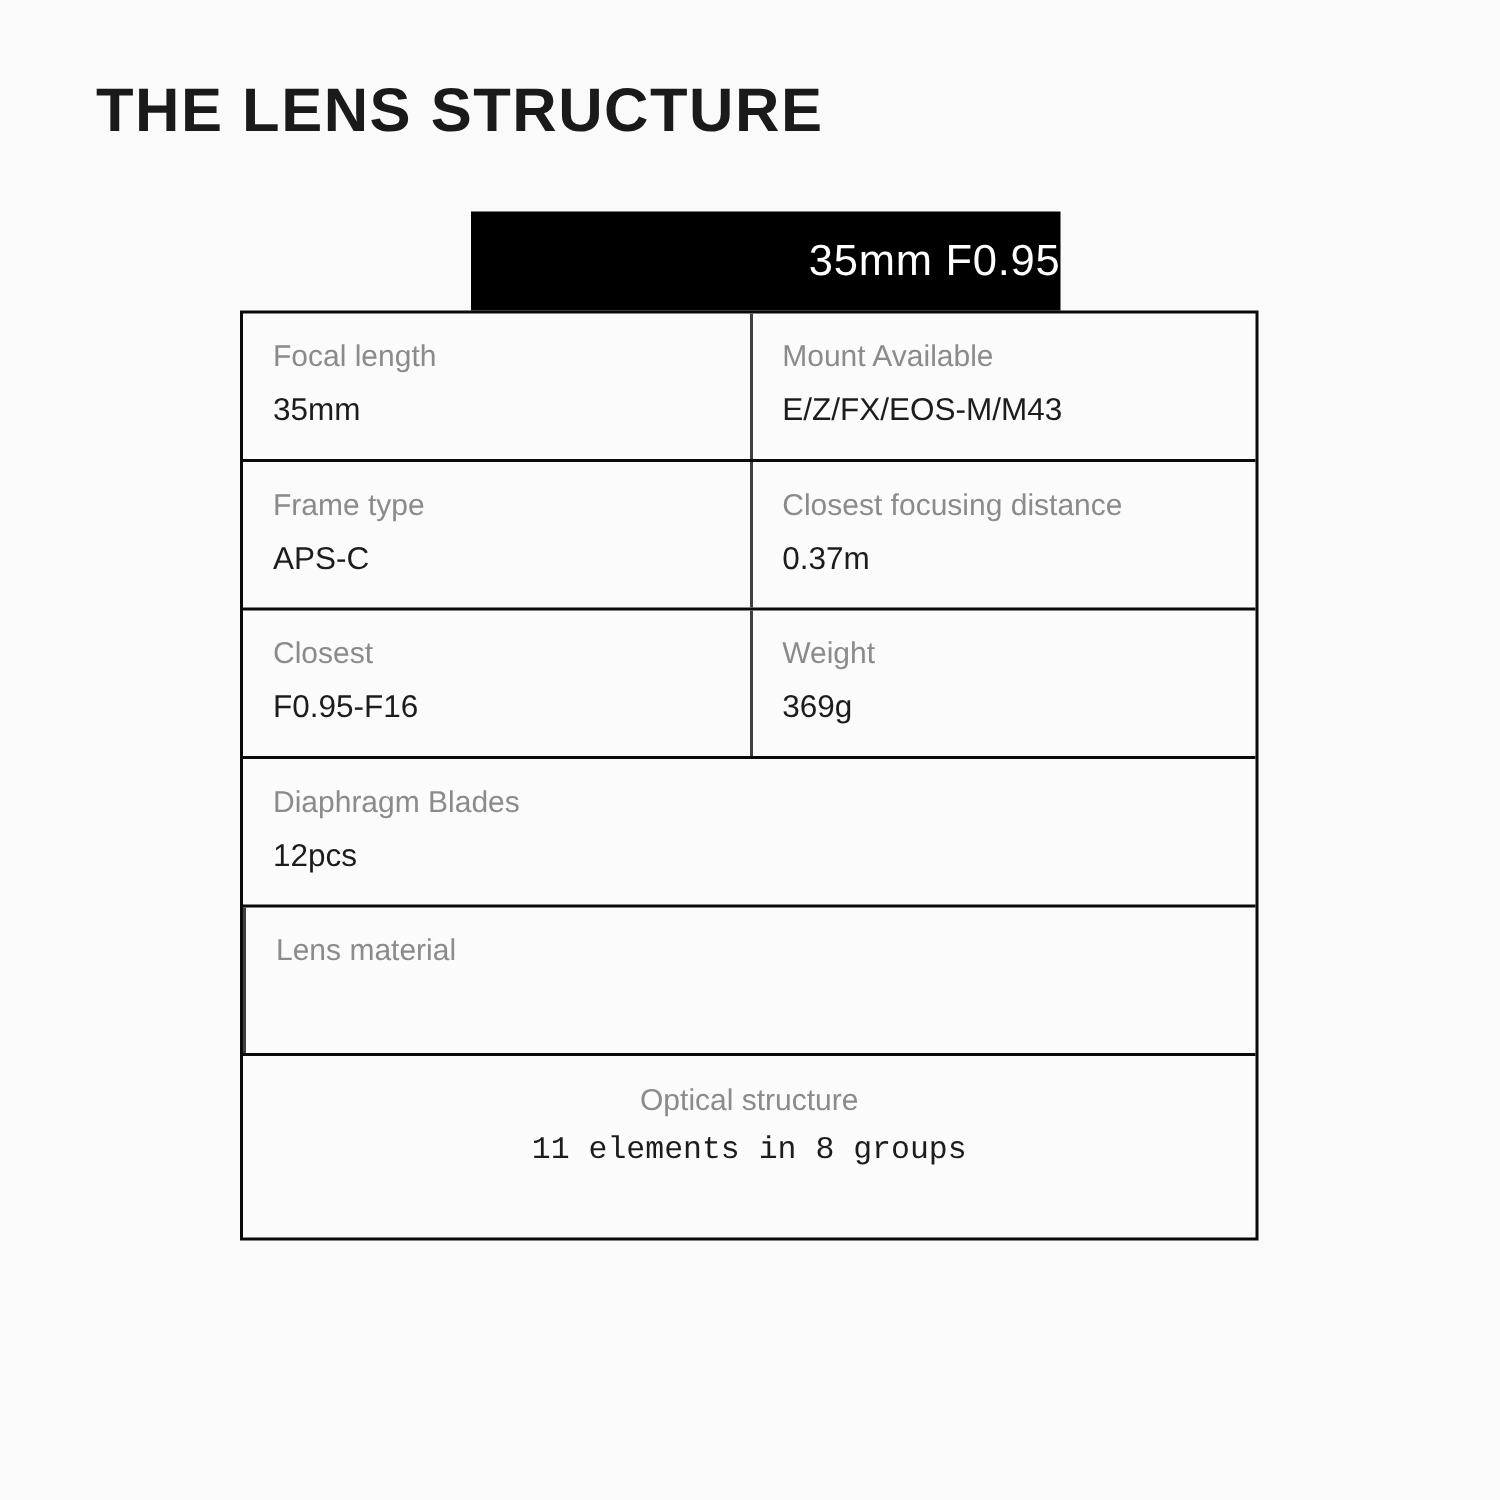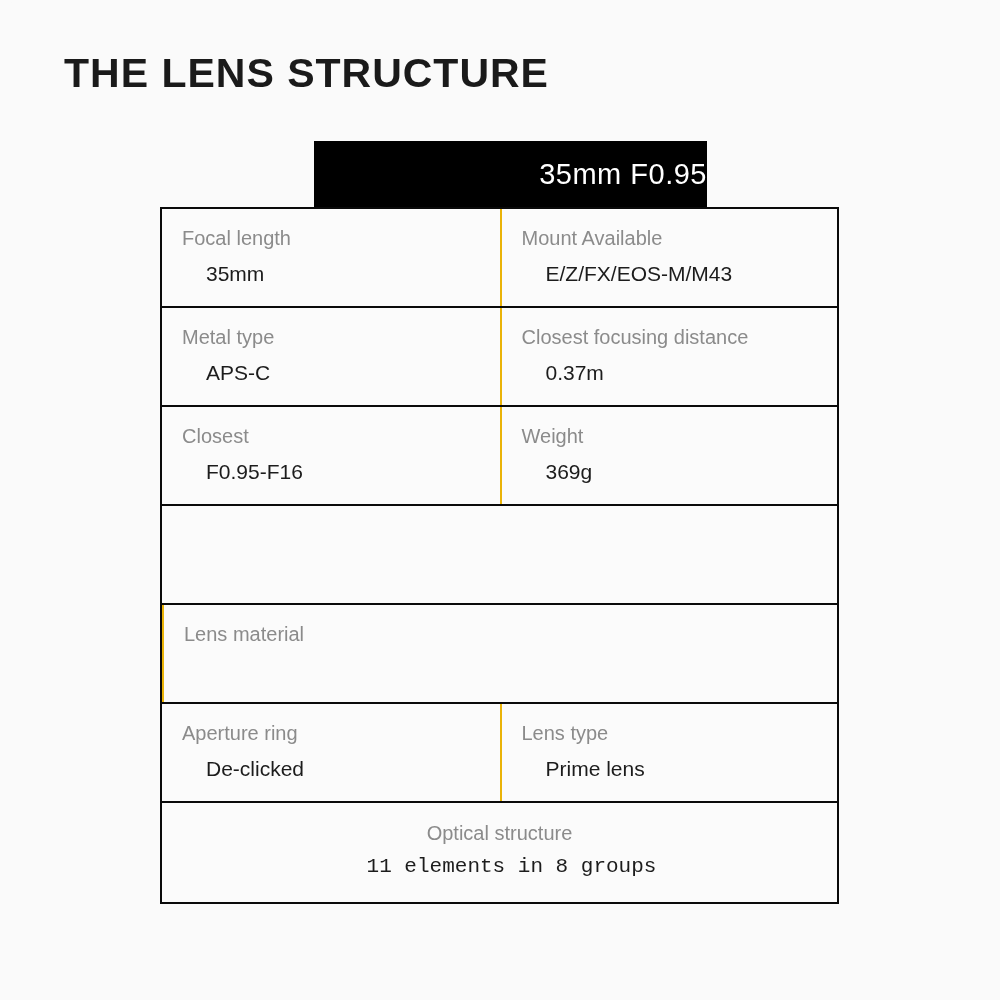--- a/index.html
+++ b/index.html
@@ -53,37 +53,36 @@
     display: grid;
     grid-template-columns: 1fr 1fr;
     height: 97px;
     border-bottom: 2px solid #0a0a0a;
   }
   .spec-cell {
     padding: 17px 10px 0 20px;
     overflow: hidden;
   }
   .spec-cell.right {
-    border-left: 2px solid #eab308;
+    border-left: 2px solid #404040;
   }
   .spec-label {
     font-size: 20px;
     color: #8b8b8b;
     line-height: 1.2;
     white-space: nowrap;
   }
   .spec-value {
     font-size: 21px;
     color: #1c1c1c;
     margin-top: 12px;
     white-space: nowrap;
-    margin-left: 24px;
   }
   .spec-footer {
-    height: 99px;
+    height: 121px;
     text-align: center;
     padding-top: 18px;
     box-sizing: border-box;
   }
   .spec-footer .spec-label { white-space: normal; }
   .spec-footer .spec-value { margin-top: 10px; font-family: Liberation Mono, monospace; }
 </style>
 </head>
 <body>
 
@@ -103,59 +102,53 @@
         <div class="spec-value">35mm</div>
       </div>
       <div class="spec-cell right">
         <div class="spec-label">Mount Available</div>
         <div class="spec-value">E/Z/FX/EOS-M/M43</div>
       </div>
     </div>
 
     <div class="spec-row">
       <div class="spec-cell">
-        <div class="spec-label">Metal type</div>
+        <div class="spec-label">Frame type</div>
         <div class="spec-value">APS-C</div>
       </div>
       <div class="spec-cell right">
         <div class="spec-label">Closest focusing distance</div>
         <div class="spec-value">0.37m</div>
       </div>
     </div>
 
     <div class="spec-row">
       <div class="spec-cell">
         <div class="spec-label">Closest</div>
         <div class="spec-value">F0.95-F16</div>
       </div>
       <div class="spec-cell right">
         <div class="spec-label">Weight</div>
         <div class="spec-value">369g</div>
       </div>
     </div>
 
     <div class="spec-row">
+      <div class="spec-cell">
+        <div class="spec-label">Diaphragm Blades</div>
+        <div class="spec-value">12pcs</div>
+      </div>
     </div>
 
     <div class="spec-row">
       <div class="spec-cell right">
         <div class="spec-label">Lens material</div>
       </div>
     </div>
 
-    <div class="spec-row">
-      <div class="spec-cell">
-        <div class="spec-label">Aperture ring</div>
-        <div class="spec-value">De-clicked</div>
-      </div>
-      <div class="spec-cell right">
-        <div class="spec-label">Lens type</div>
-        <div class="spec-value">Prime lens</div>
-      </div>
-    </div>
 
     <div class="spec-footer">
       <div class="spec-label">Optical structure</div>
       <div class="spec-value">11 elements in 8 groups</div>
     </div>
 
   </div>
 
 </div>
 

